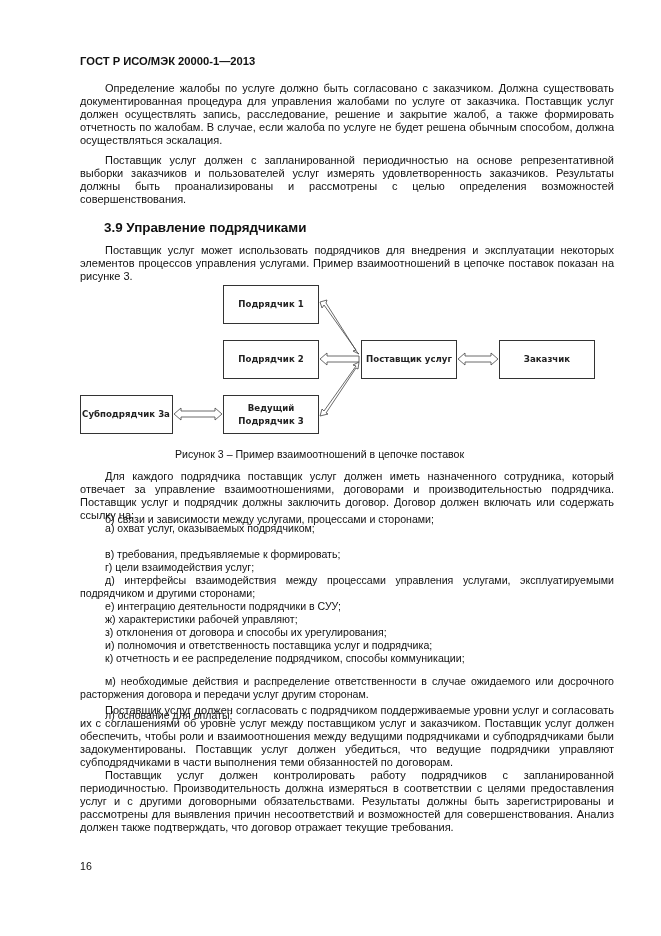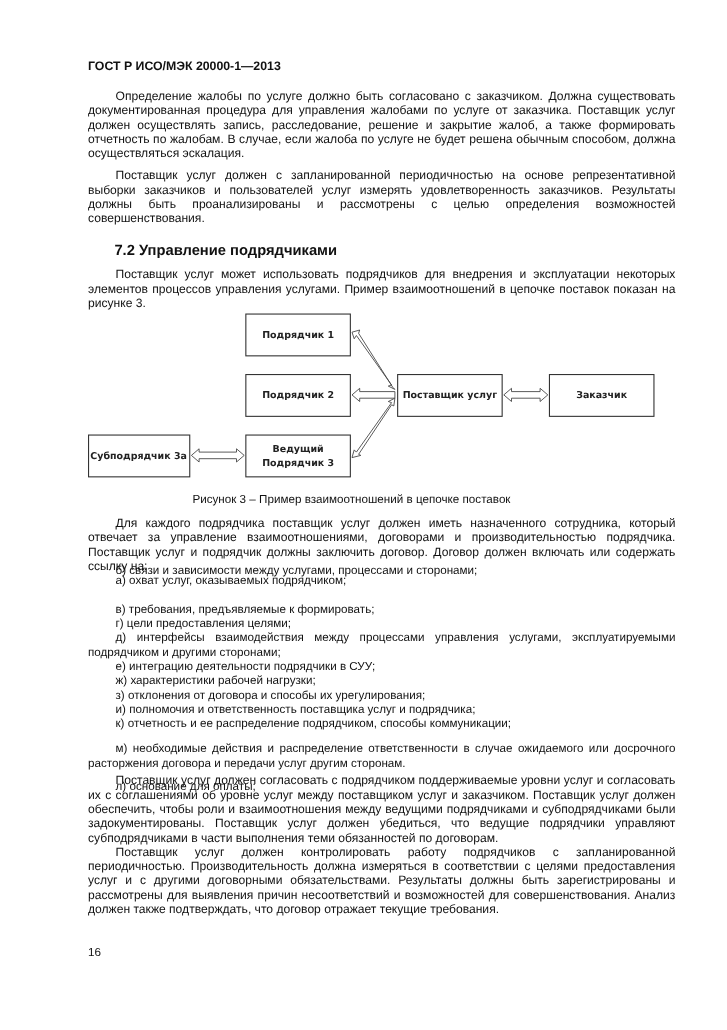--- a/index.html
+++ b/index.html
@@ -17,21 +17,21 @@
   .box-label { font-family: "DejaVu Sans", sans-serif; font-size: 8.6px; font-weight: bold; fill: #222; }
 </style>
 </head>
 <body>
 
 <div class="header">ГОСТ Р ИСО/МЭК 20000-1—2013</div>
 
 <p class="para" style="top:82px;">Определение жалобы по услуге должно быть согласовано с заказчиком. Должна существовать документированная процедура для управления жалобами по услуге от заказчика. Поставщик услуг должен осуществлять запись, расследование, решение и закрытие жалоб, а также формировать отчетность по жалобам. В случае, если жалоба по услуге не будет решена обычным способом, должна осуществляться эскалация.</p>
 <p class="para" style="top:154px;">Поставщик услуг должен с запланированной периодичностью на основе репрезентативной выборки заказчиков и пользователей услуг измерять удовлетворенность заказчиков. Результаты должны быть проанализированы и рассмотрены с целью определения возможностей совершенствования.</p>
 
-<div class="heading">7.2 Управление подрядчиками</div>
+<div class="heading">3.9 Управление подрядчиками</div>
 <p class="para" style="top:244px;">Поставщик услуг может использовать подрядчиков для внедрения и эксплуатации некоторых элементов процессов управления услугами. Пример взаимоотношений в цепочке поставок показан на рисунке 3.</p>
 
 <svg class="diagram" width="661" height="445">
   <g fill="none" stroke="#333" stroke-width="1">
 
     <rect x="223.5" y="285.5" width="95" height="38" fill="#fff"></rect>
     <rect x="223.5" y="340.5" width="95" height="38" fill="#fff"></rect>
     <rect x="223.5" y="395.5" width="95" height="38" fill="#fff"></rect>
     <rect x="80.5" y="395.5" width="92" height="38" fill="#fff"></rect>
     <rect x="361.5" y="340.5" width="95" height="38" fill="#fff"></rect>
@@ -59,24 +59,24 @@
 </svg>
 
 <div class="caption">Рисунок 3 – Пример взаимоотношений в цепочке поставок</div>
 
 <p class="para" style="top:470px;">Для каждого подрядчика поставщик услуг должен иметь назначенного сотрудника, который отвечает за управление взаимоотношениями, договорами и производительностью подрядчика. Поставщик услуг и подрядчик должны заключить договор. Договор должен включать или содержать ссылку на:</p>
 
 <div>
   <p class="list-item" style="top:522px;">а) охват услуг, оказываемых подрядчиком;</p>
   <p class="list-item" style="top:513px;">б) связи и зависимости между услугами, процессами и сторонами;</p>
   <p class="list-item" style="top:548px;">в) требования, предъявляемые к формировать;</p>
-  <p class="list-item" style="top:561px;">г) цели предоставления целями;</p>
+  <p class="list-item" style="top:561px;">г) цели взаимодействия услуг;</p>
   <p class="list-item" style="top:574px;">д) интерфейсы взаимодействия между процессами управления услугами, эксплуатируемыми подрядчиком и другими сторонами;</p>
   <p class="list-item" style="top:600px;">е) интеграцию деятельности подрядчики в СУУ;</p>
-  <p class="list-item" style="top:613px;">ж) характеристики рабочей нагрузки;</p>
+  <p class="list-item" style="top:613px;">ж) характеристики рабочей управляют;</p>
   <p class="list-item" style="top:626px;">з) отклонения от договора и способы их урегулирования;</p>
   <p class="list-item" style="top:639px;">и) полномочия и ответственность поставщика услуг и подрядчика;</p>
   <p class="list-item" style="top:652px;">к) отчетность и ее распределение подрядчиком, способы коммуникации;</p>
   <p class="list-item" style="top:687px;margin-top:22px;">л) основание для оплаты;</p>
   <p class="list-item" style="top:675px;">м) необходимые действия и распределение ответственности в случае ожидаемого или досрочного расторжения договора и передачи услуг другим сторонам.</p>
 </div>
 
 <p class="para" style="top:704px;">Поставщик услуг должен согласовать с подрядчиком поддерживаемые уровни услуг и согласовать их с соглашениями об уровне услуг между поставщиком услуг и заказчиком. Поставщик услуг должен обеспечить, чтобы роли и взаимоотношения между ведущими подрядчиками и субподрядчиками были задокументированы. Поставщик услуг должен убедиться, что ведущие подрядчики управляют субподрядчиками в части выполнения теми обязанностей по договорам.</p>
 <p class="para" style="top:769px;">Поставщик услуг должен контролировать работу подрядчиков с запланированной периодичностью. Производительность должна измеряться в соответствии с целями предоставления услуг и с другими договорными обязательствами. Результаты должны быть зарегистрированы и рассмотрены для выявления причин несоответствий и возможностей для совершенствования. Анализ должен также подтверждать, что договор отражает текущие требования.</p>
 

